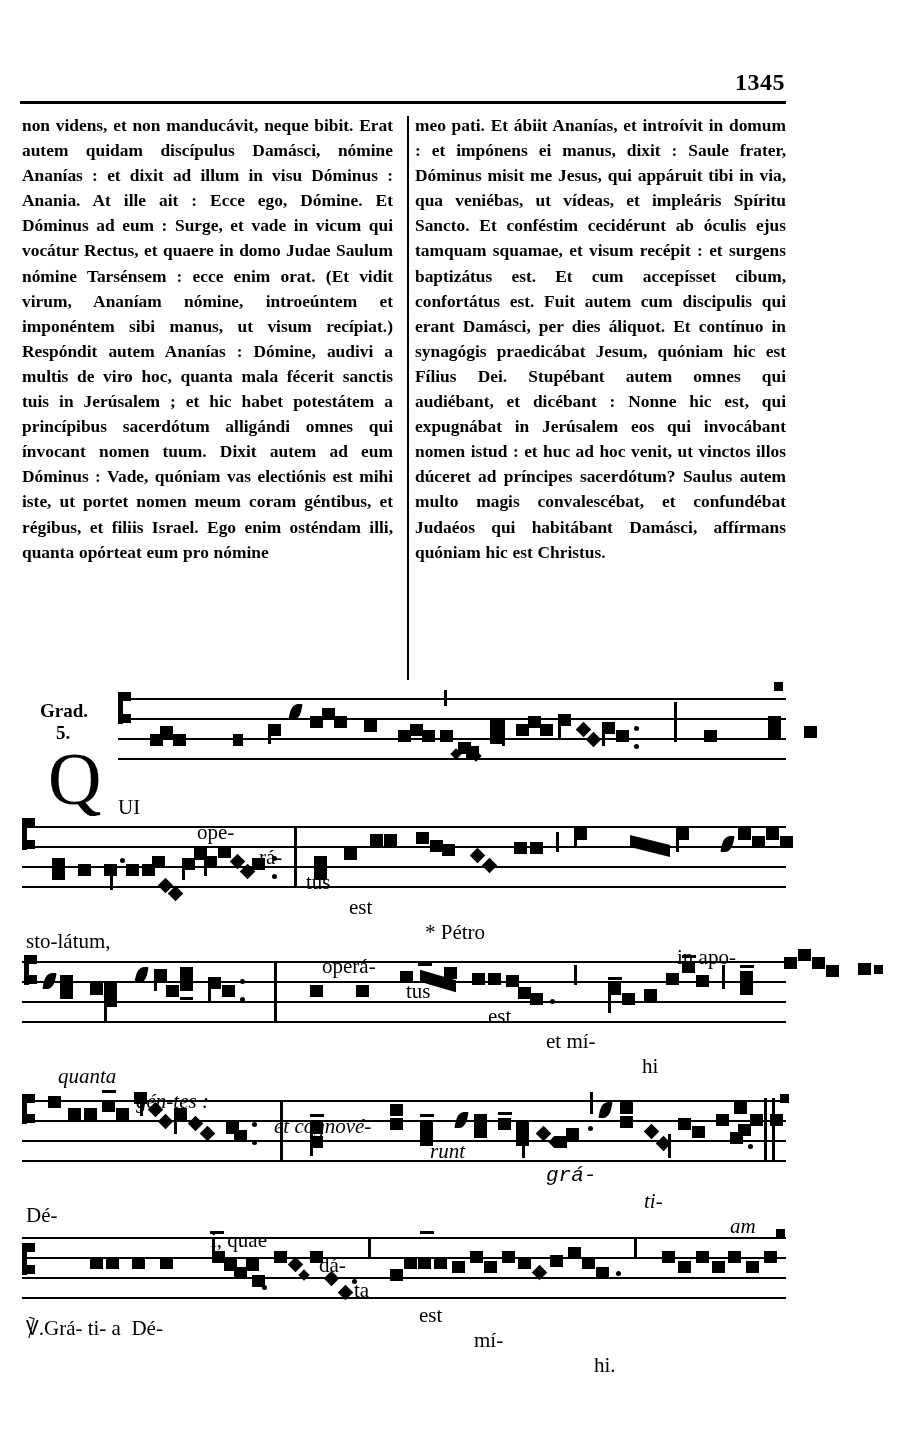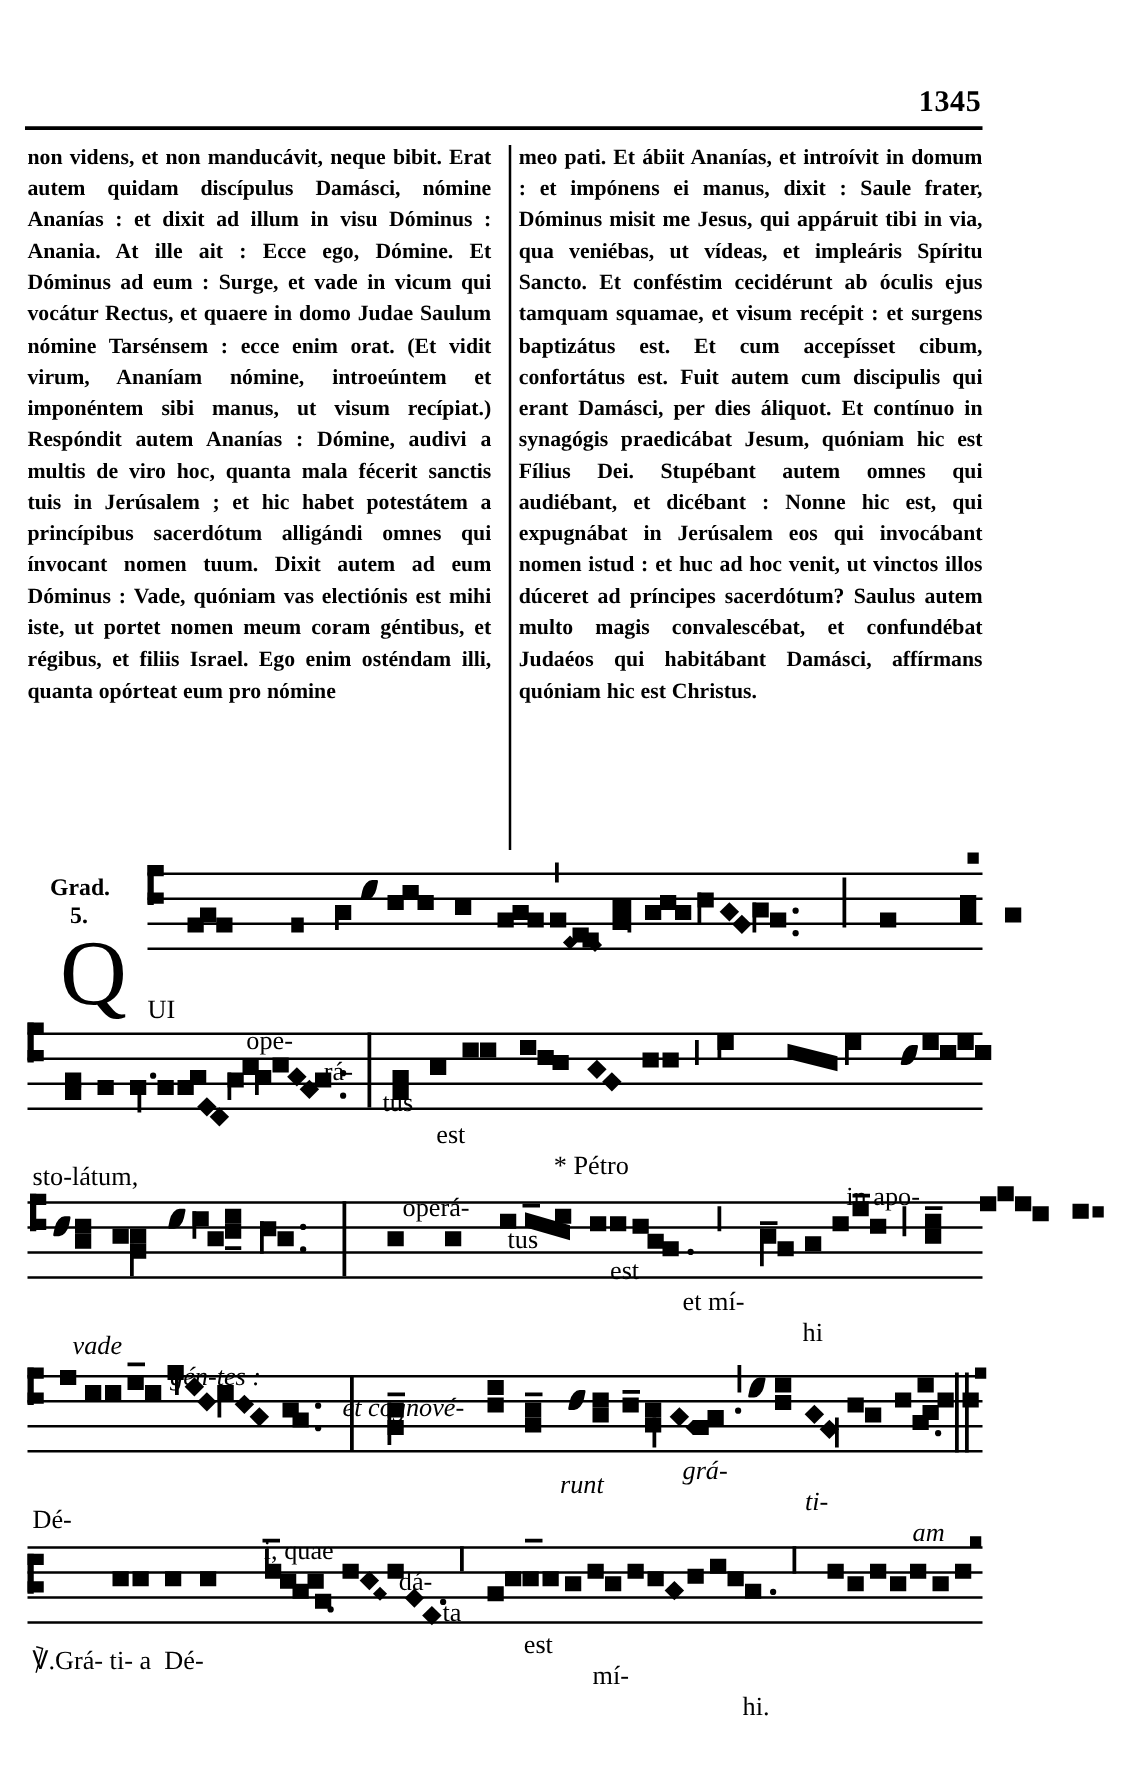--- a/index.html
+++ b/index.html
@@ -180,21 +180,21 @@
         <div class="pu" style="left:686px;top:28px;"></div>
         <div class="cu" style="left:656px;top:-16px;"></div>
       </div>
 
       <div class="lyr" style="left:0;top:82px;width:908px;height:30px;">
         <span class="lyrw" style="position:absolute;left:118px;">UI</span>
         <span class="lyrw" style="position:absolute;left:197px;">ope-</span>
         <span class="lyrw" style="position:absolute;left:259px;">rá-</span>
         <span class="lyrw" style="position:absolute;left:306px;">tus</span>
         <span class="lyrw" style="position:absolute;left:349px;">est</span>
-        <span class="lyrw" style="position:absolute;left:443px;">* Pétro</span>
+        <span class="lyrw" style="position:absolute;left:425px;">* Pétro</span>
         <span class="lyrw" style="position:absolute;left:677px;">in apo-</span>
       </div>
     </div>
 
     <div class="system" style="top:130px;height:135px;">
       <div class="staff" style="left:22px;top:8px;width:764px;height:62px;">
         <div class="ln l0" style="width:764px;"></div>
         <div class="ln l1" style="width:764px;"></div>
         <div class="ln l2" style="width:764px;"></div>
         <div class="ln l3" style="width:764px;"></div>
@@ -326,25 +326,25 @@
         <div class="ep" style="left:718px;top:4px;width:14px;"></div>
         <div class="pu" style="left:762px;top:-4px;"></div>
         <div class="pu" style="left:776px;top:-12px;"></div>
         <div class="pu" style="left:790px;top:-4px;"></div>
         <div class="pu" style="left:804px;top:4px;"></div>
         <div class="pu" style="left:836px;top:2px;"></div>
         <div class="cu" style="left:852px;top:4px;"></div>
       </div>
 
       <div class="lyr it" style="left:0;top:86px;width:908px;height:30px;">
-        <span style="position:absolute;left:58px;">vade</span>
+        <span style="position:absolute;left:58px;">quanta</span>
         <span style="position:absolute;left:136px;">gén-tes :</span>
         <span style="position:absolute;left:274px;">et cognové-</span>
-        <span style="position:absolute;left:448px;margin-top:36px;">runt</span>
-        <span style="position:absolute;left:546px;">grá-</span>
+        <span style="position:absolute;left:430px;">runt</span>
+        <span style="position:absolute;left:546px;font-family:Liberation Mono, monospace;">grá-</span>
         <span style="position:absolute;left:644px;">ti-</span>
         <span style="position:absolute;left:730px;">am</span>
       </div>
     </div>
 
     <div class="system" style="top:400px;height:135px;">
       <div class="staff" style="left:22px;top:12px;width:764px;height:62px;">
         <div class="ln l0" style="width:764px;"></div>
         <div class="ln l1" style="width:764px;"></div>
         <div class="ln l2" style="width:764px;"></div>

